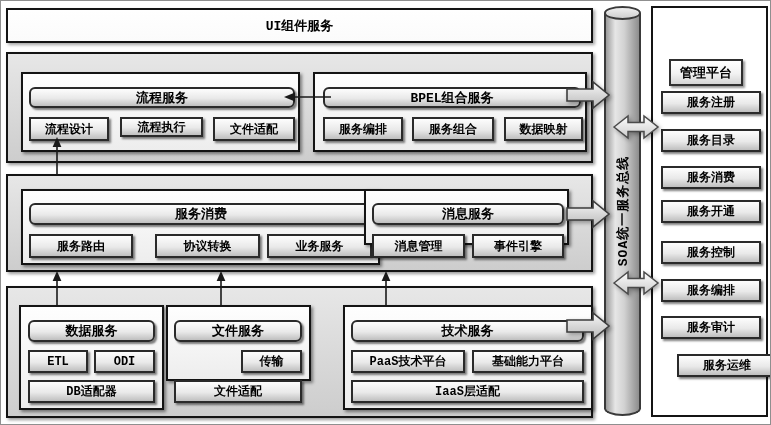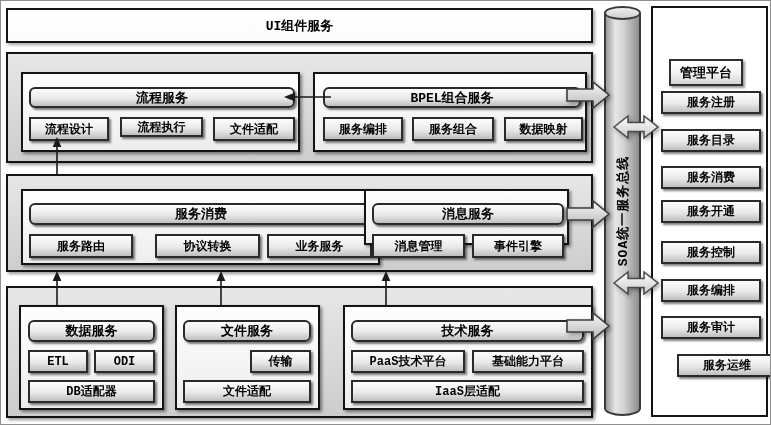--- a/index.html
+++ b/index.html
@@ -105,21 +105,21 @@
     </div>
   </div>
 
   <div class="abs group" style="left:5px;top:285px;width:587px;height:132px">
     <div class="abs panel" style="left:11px;top:17px;width:145px;height:105px">
       <div class="abs gloss hdr" style="left:7px;top:13px;width:127px;height:22px">数据服务</div>
       <div class="abs gloss" style="left:7px;top:43px;width:60px;height:23px">ETL</div>
       <div class="abs gloss" style="left:73px;top:43px;width:61px;height:23px">ODI</div>
       <div class="abs gloss" style="left:7px;top:73px;width:127px;height:23px">DB适配器</div>
     </div>
-    <div class="abs panel" style="left:167px;top:17px;width:145px;height:105px">
+    <div class="abs panel" style="left:158px;top:17px;width:145px;height:76px">
       <div class="abs gloss hdr" style="left:6px;top:13px;width:128px;height:22px">文件服务</div>
       <div class="abs gloss" style="left:73px;top:43px;width:61px;height:23px">传输</div>
       <div class="abs gloss" style="left:6px;top:73px;width:128px;height:23px">文件适配</div>
     </div>
     <div class="abs panel" style="left:335px;top:17px;width:250px;height:105px">
       <div class="abs gloss hdr" style="left:6px;top:13px;width:233px;height:22px">技术服务</div>
       <div class="abs gloss" style="left:6px;top:43px;width:114px;height:23px">PaaS技术平台</div>
       <div class="abs gloss" style="left:127px;top:43px;width:112px;height:23px">基础能力平台</div>
       <div class="abs gloss" style="left:6px;top:73px;width:233px;height:23px">IaaS层适配</div>
     </div>

